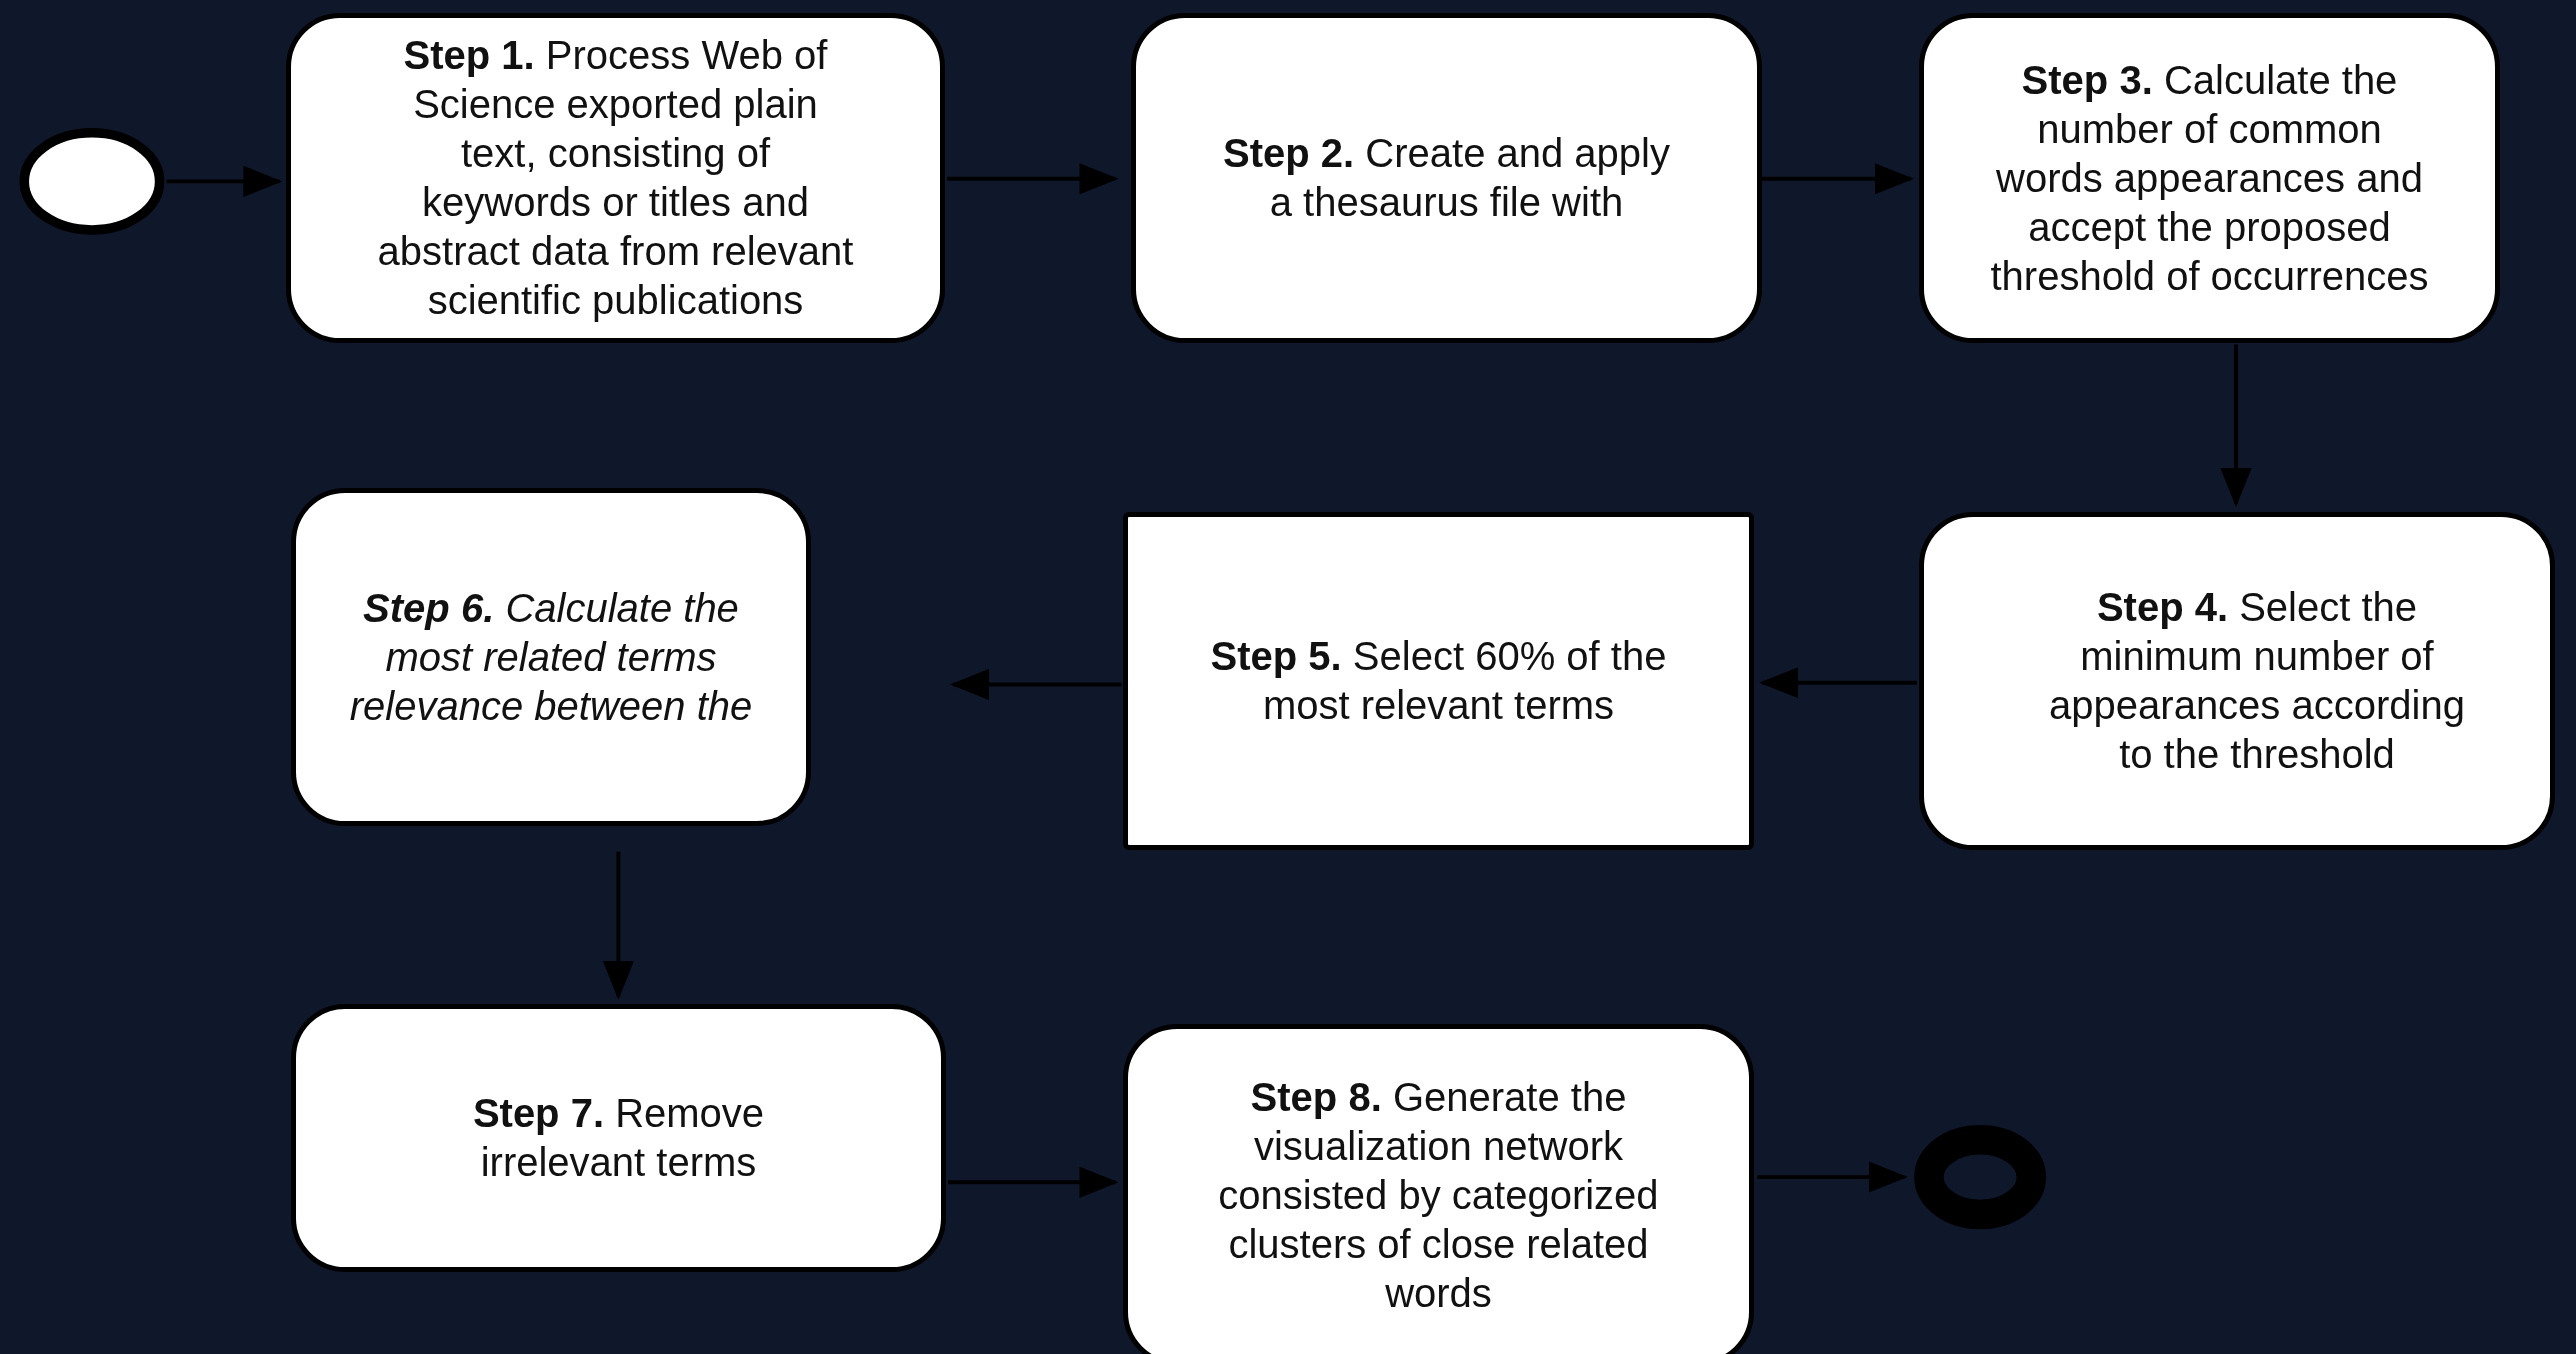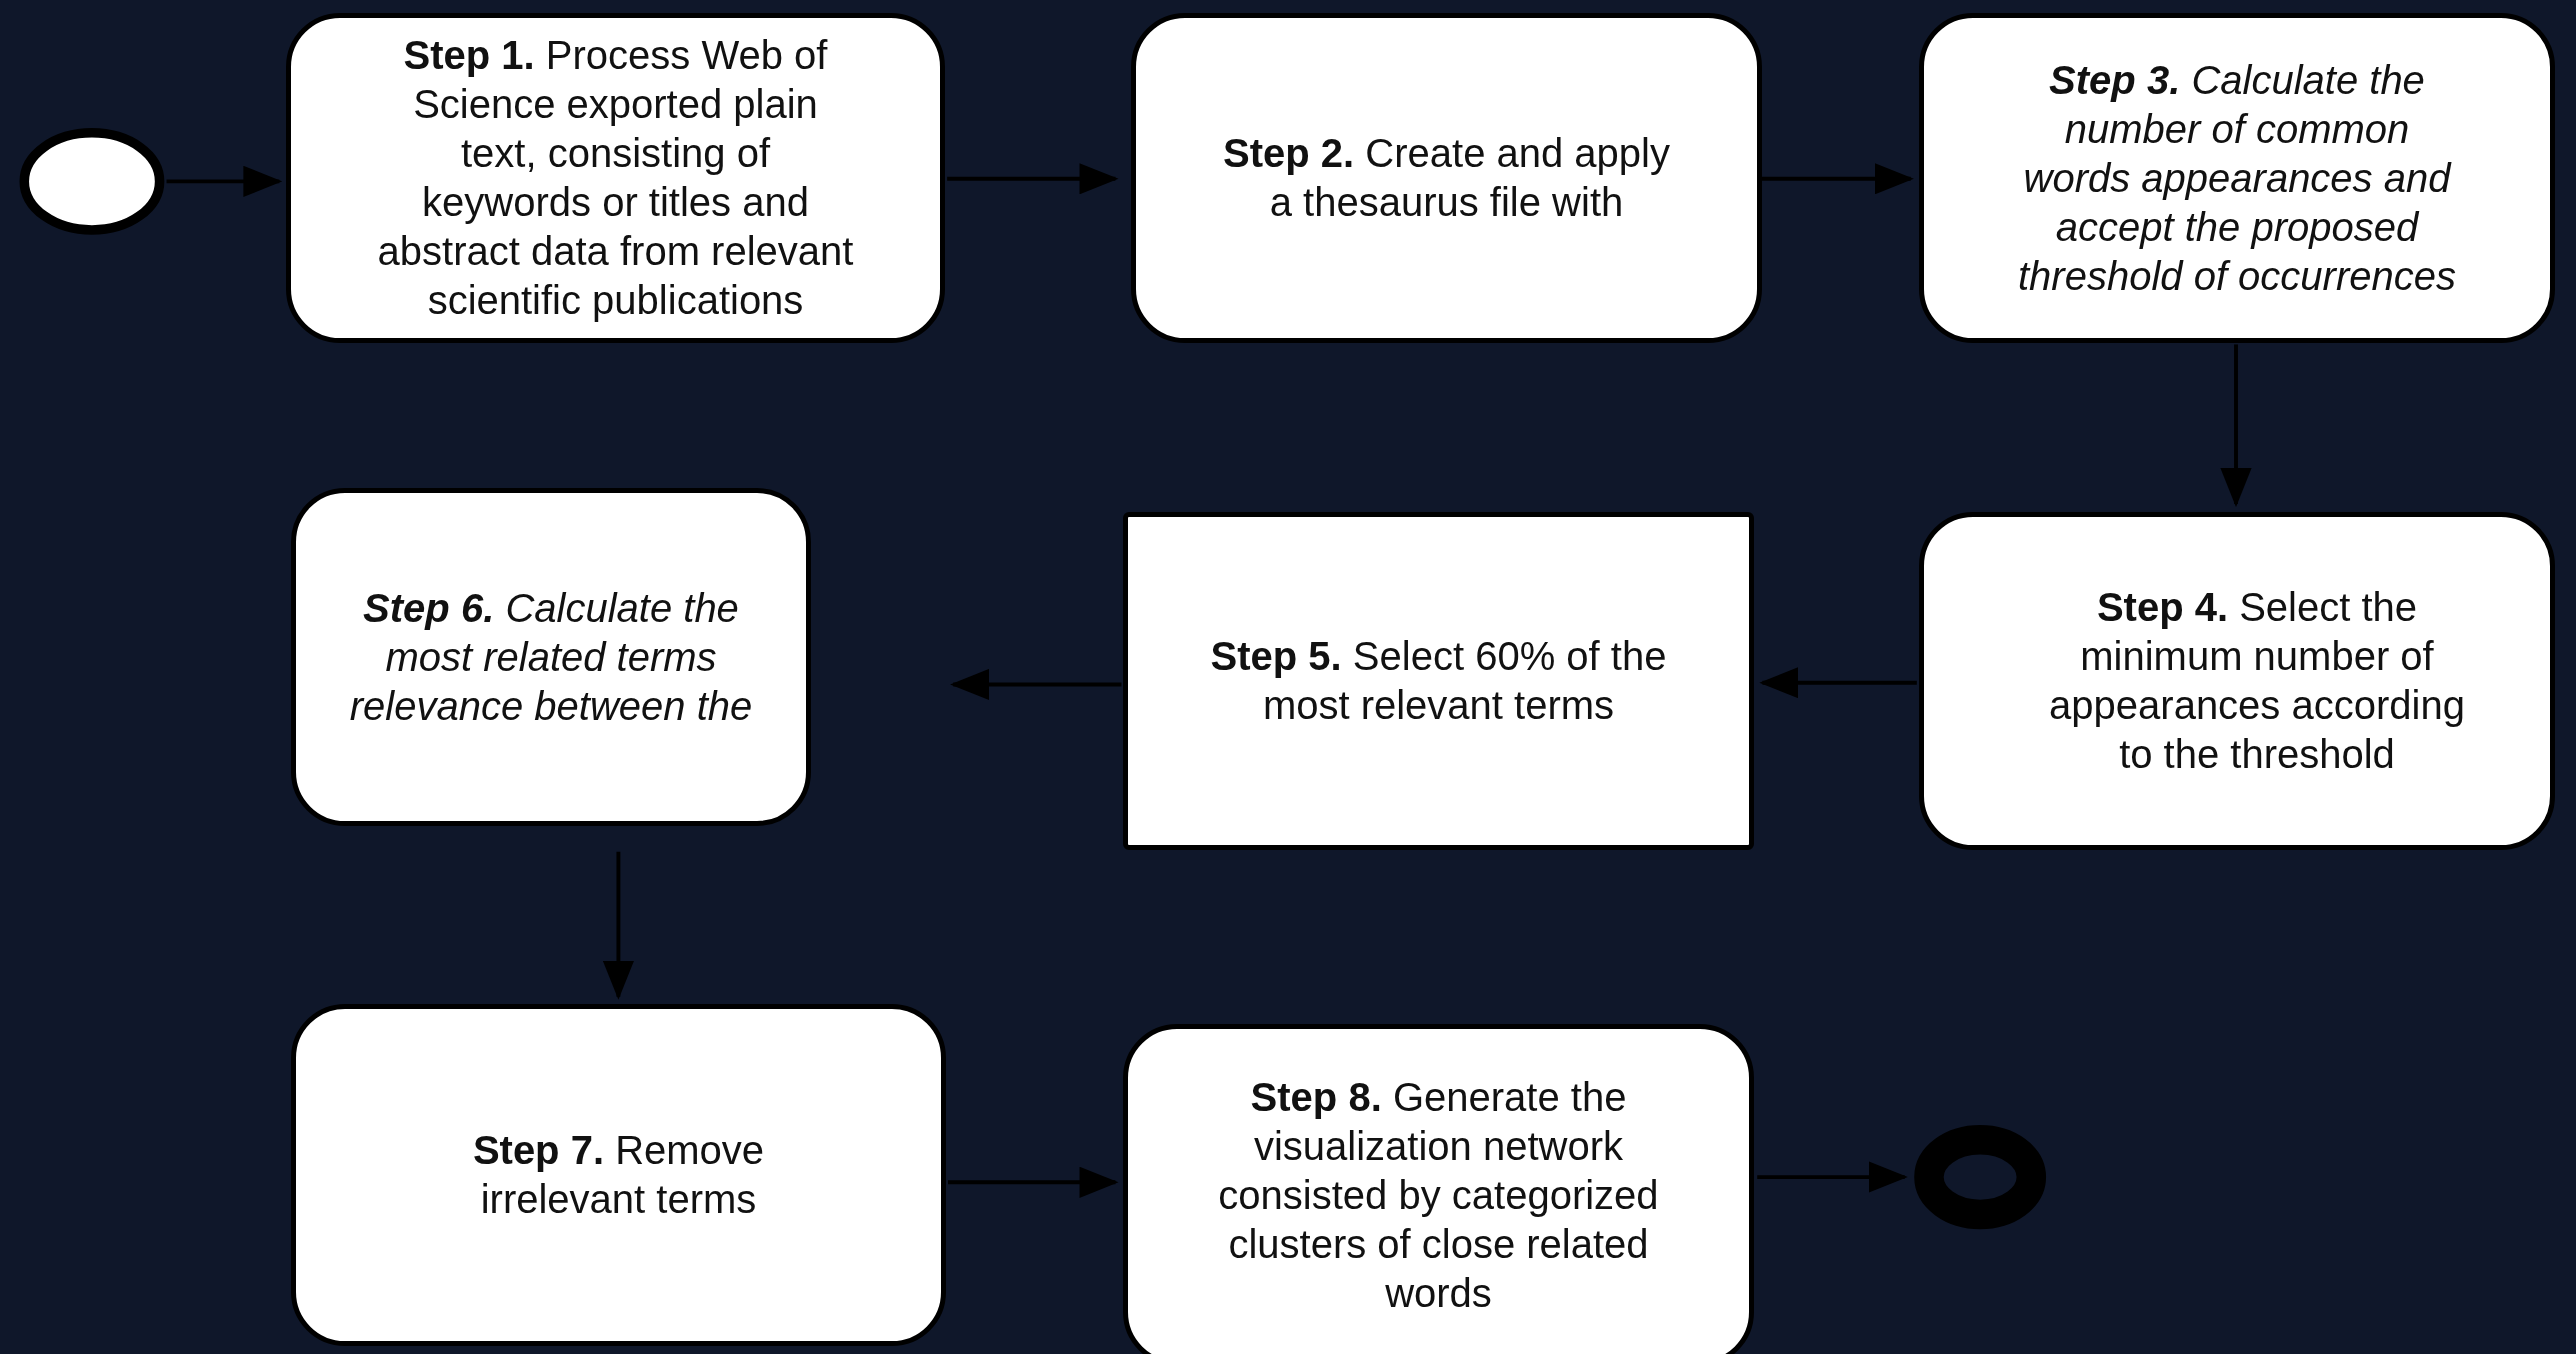--- a/index.html
+++ b/index.html
@@ -42,25 +42,25 @@
   #arrow-layer {
     position: absolute;
     left: 0; top: 0;
     width: 2576px;
     height: 1355px;
     z-index: 1;
   }
   
   #step1 { left: 286px;  top: 13px;   width: 659px; height: 330px; }
   #step2 { left: 1123px; top: 13px;   width: 631px; height: 330px; margin-left: 8px; }
-  #step3 { left: 1919px; top: 13px;   width: 636px; height: 330px; font-style: italic; }
+  #step3 { left: 1919px; top: 13px;   width: 581px; height: 330px; }
   #step4 { left: 1919px; top: 512px;  width: 636px; height: 338px; padding-left: 40px; }
   #step5 { left: 1123px; top: 512px;  width: 631px; height: 338px; border-radius: 6px; }
   #step6 { left: 291px;  top: 488px;  width: 520px; height: 338px; font-style: italic; }
-  #step7 { left: 291px;  top: 1004px; width: 655px; height: 342px; }
+  #step7 { left: 291px;  top: 1004px; width: 655px; height: 268px; }
   #step8 { left: 1123px; top: 1004px; width: 631px; height: 342px; margin-top: 20px; }
 </style>
 </head>
 <body>
 
 <div id="canvas">
 
   <svg id="arrow-layer" viewBox="0 0 2970 1562" xmlns="http://www.w3.org/2000/svg">
     <defs>
       <marker id="ah" markerWidth="10" markerHeight="8" refX="9.2" refY="4" orient="auto" markerUnits="strokeWidth">

